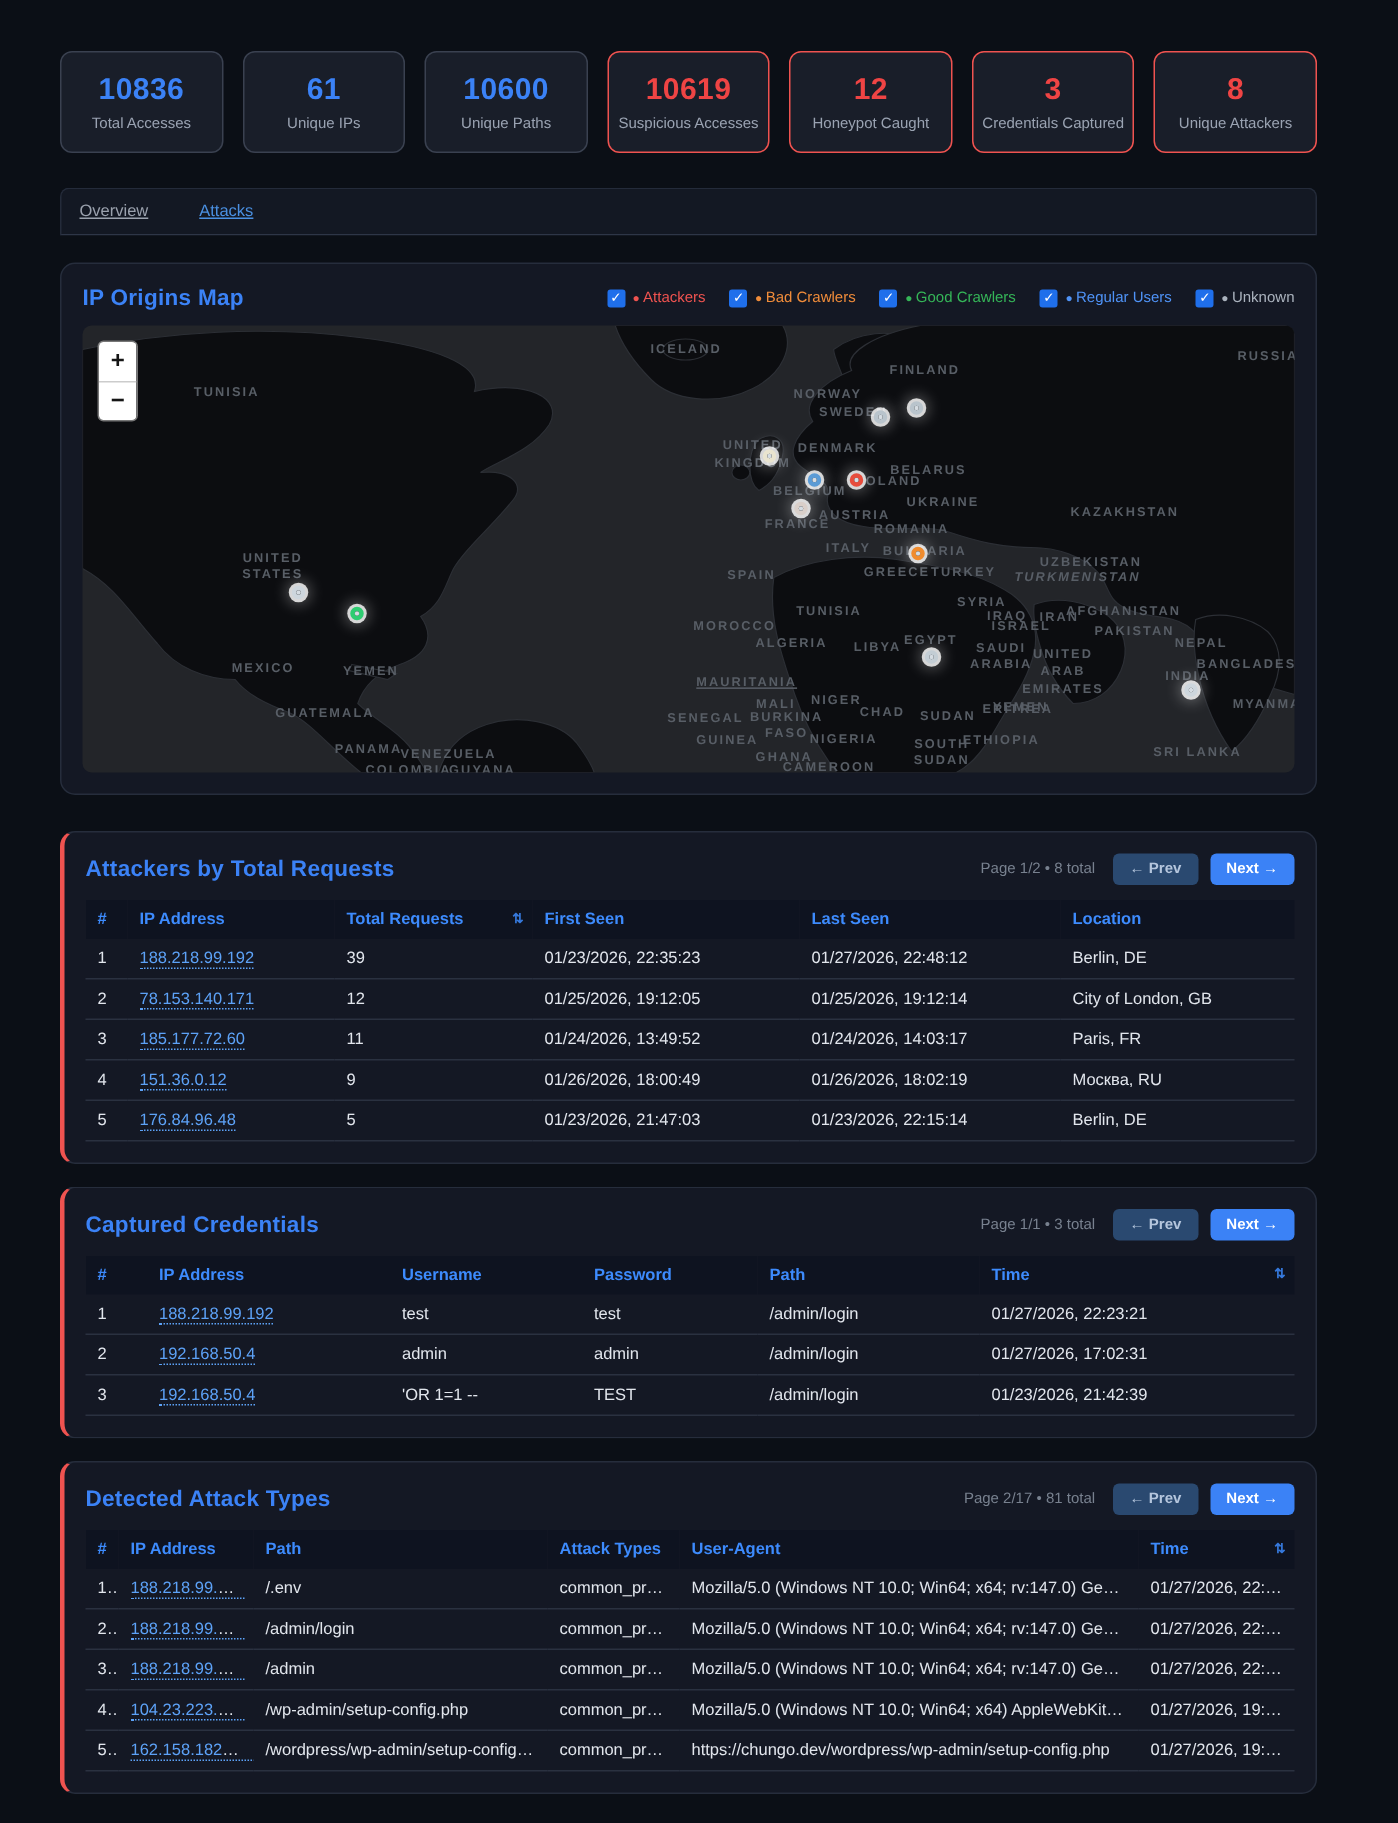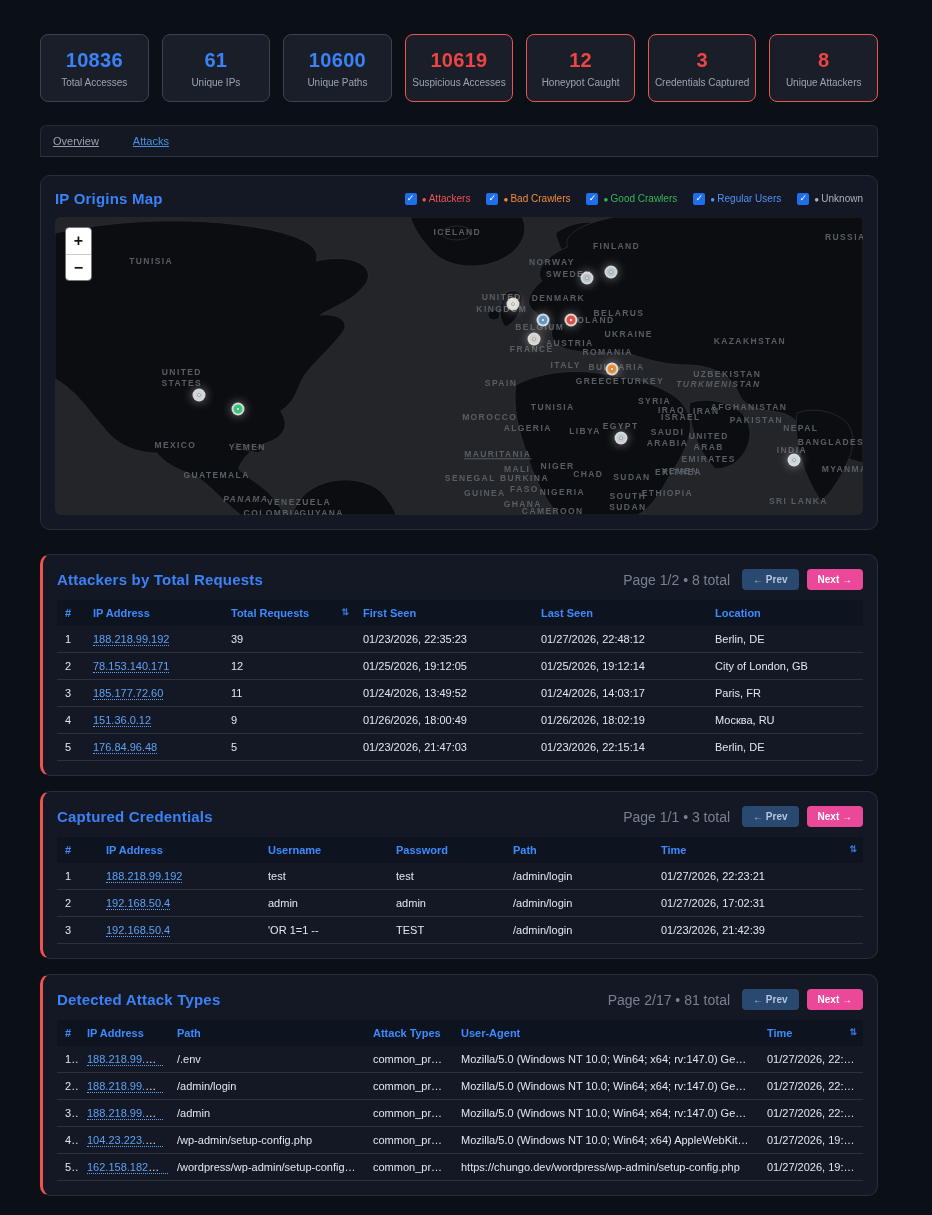--- a/index.html
+++ b/index.html
@@ -56,25 +56,25 @@
   .map-marker::after { content:""; position:absolute; left:50%; top:50%; width:3px; height:3px;
     margin:-1.5px 0 0 -1.5px; border-radius:50%; background:#d6dde3; }
   .zoom-ctl { position:absolute; left:10px; top:10px; width:27px; border:1px solid #777; border-radius:4px;
     overflow:hidden; display:flex; flex-direction:column; }
   .zoom-ctl button { width:100%; height:26px; background:#fff; border:0; font-size:16px; font-weight:bold;
     color:#151515; cursor:pointer; line-height:1; font-family:"Liberation Sans",sans-serif; }
   .zoom-ctl button + button { border-top:1px solid #ccc; }
 
   
   .pager { display:flex; align-items:center; gap:8px; }
-  .page-info { font-size:14px; color:#78818f; margin-right:4px; }
+  .page-info { font-size:10px; color:#78818f; margin-right:4px; }
   .pager button { font-size:10px; font-weight:bold; border:0; border-radius:4px; padding:5px 11px;
     cursor:pointer; font-family:"Liberation Sans",sans-serif; }
   .btn-prev { background:#2a4970; color:#b5c6dd; }
-  .btn-next { background:#ec4899; color:#fff; }
+  .btn-next { background:#3b82f6; color:#fff; }
 
   
   table { width:100%; border-collapse:collapse; table-layout:fixed; }
   thead tr { background:#0e1320; }
   th { text-align:left; font-size:11px; font-weight:bold; color:#3d8bfd; padding:7px 8px; position:relative;
     white-space:nowrap; overflow:hidden; }
   .sort { position:absolute; right:6px; top:7px; font-size:9px; color:#3d8bfd; opacity:.85; }
   td { font-size:11px; color:#e2e6ed; padding:7px 8px; border-bottom:1px solid #2a3140; white-space:nowrap;
     overflow:hidden; text-overflow:ellipsis; }
   .ip-link { color:#5da2f7; text-decoration:none; border-bottom:1px dotted #5da2f7; cursor:pointer; }
@@ -298,21 +298,21 @@
 
           <span class="map-label" style="left: 15.7%; top: 54%;">UNITED
 STATES</span>
 
           <span class="map-label" style="left: 14.9%; top: 77%;">MEXICO</span>
 
           <span class="map-label" style="left: 23.8%; top: 77.5%;">YEMEN</span>
 
           <span class="map-label" style="left: 20%; top: 87%;">GUATEMALA</span>
 
-          <span class="map-label" style="left: 23.6%; top: 95%; font-style: italic;">PANAMA</span>
+          <span class="map-label" style="left: 23.6%; top: 95%;">PANAMA</span>
 
           <span class="map-label" style="left: 30.2%; top: 96%;">VENEZUELA</span>
 
           <span class="map-label" style="left: 26.9%; top: 99.5%;">COLOMBIA</span>
 
           <span class="map-label" style="left: 33%; top: 99.5%;">GUYANA</span>
         </div>
       <div>
 
           <span class="map-marker" style="left: 17.8%; top: 59.7%; --c: #cdd6dd;"></span>

